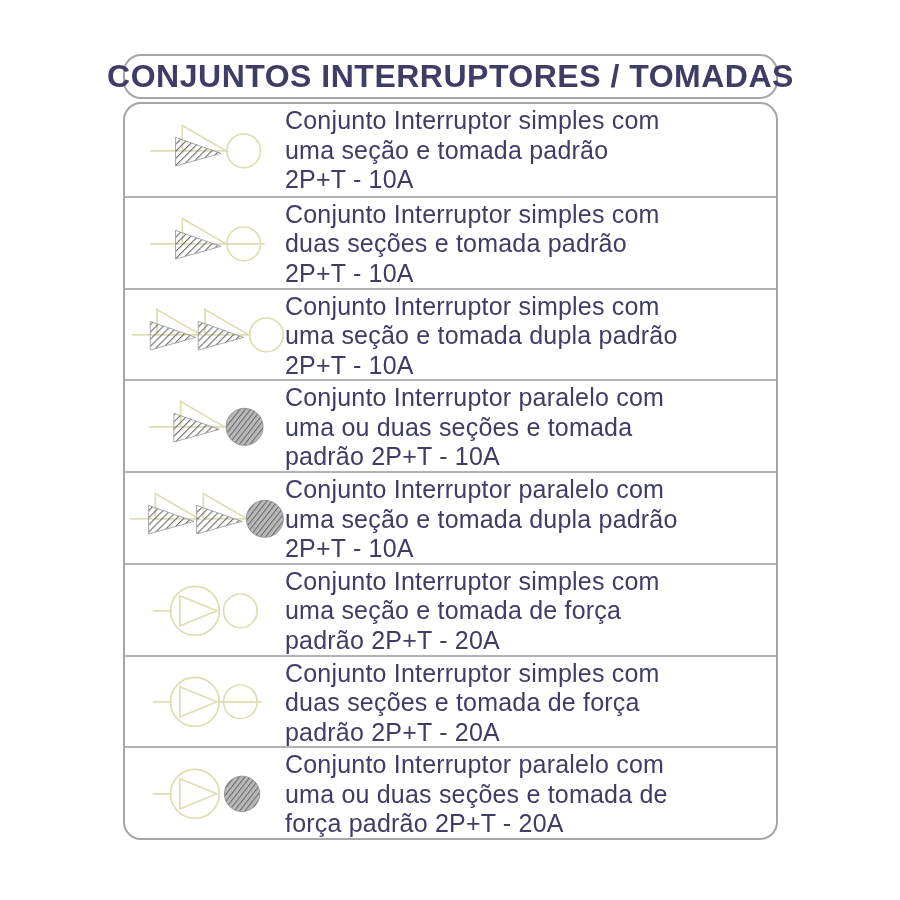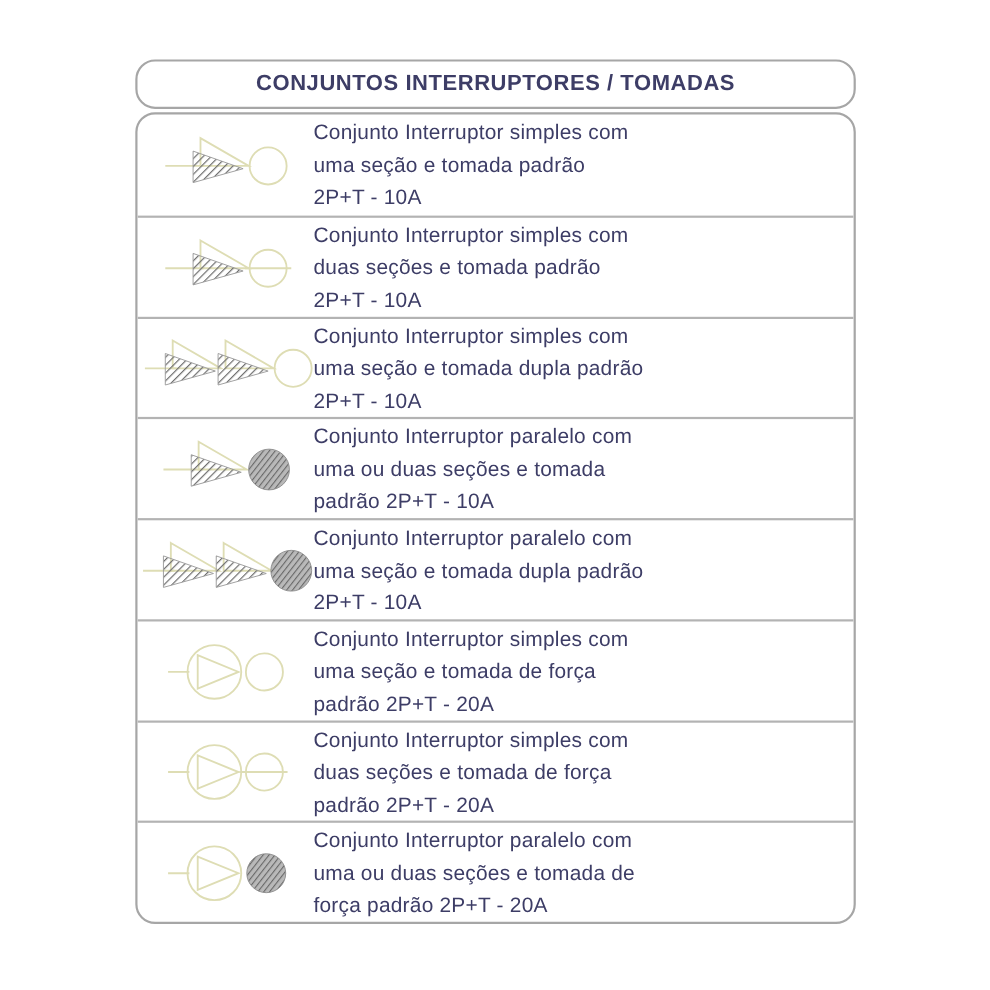--- a/index.html
+++ b/index.html
@@ -22,21 +22,21 @@
     left:123px; top:54px;
     width:655px; height:45px;
     border:2px solid var(--border);
     border-radius:18px;
     background:#fff;
     display:flex;
     align-items:center;
     justify-content:center;
   }
   .header-box .title{
-    font-size:20px;
+    font-size:32px;
     font-weight:bold;
     letter-spacing:0.5px;
     color:var(--text);
     white-space:nowrap;
   }
   .table-box{
     position:absolute;
     left:123px; top:102px;
     width:655px; height:738px;
     border:2px solid var(--border);
@@ -55,21 +55,21 @@
   .sym{
     width:160px;
     flex:0 0 160px;
     display:flex;
     align-items:center;
     justify-content:center;
   }
   .sym svg{display:block;}
   .desc{
     flex:1;
-    font-size:19px;
+    font-size:25px;
     line-height:29.5px;
     padding-top:2px;
     white-space:pre-line;
     color:var(--text);
     letter-spacing:0.2px;
   }
 </style>
 </head>
 <body>
 

